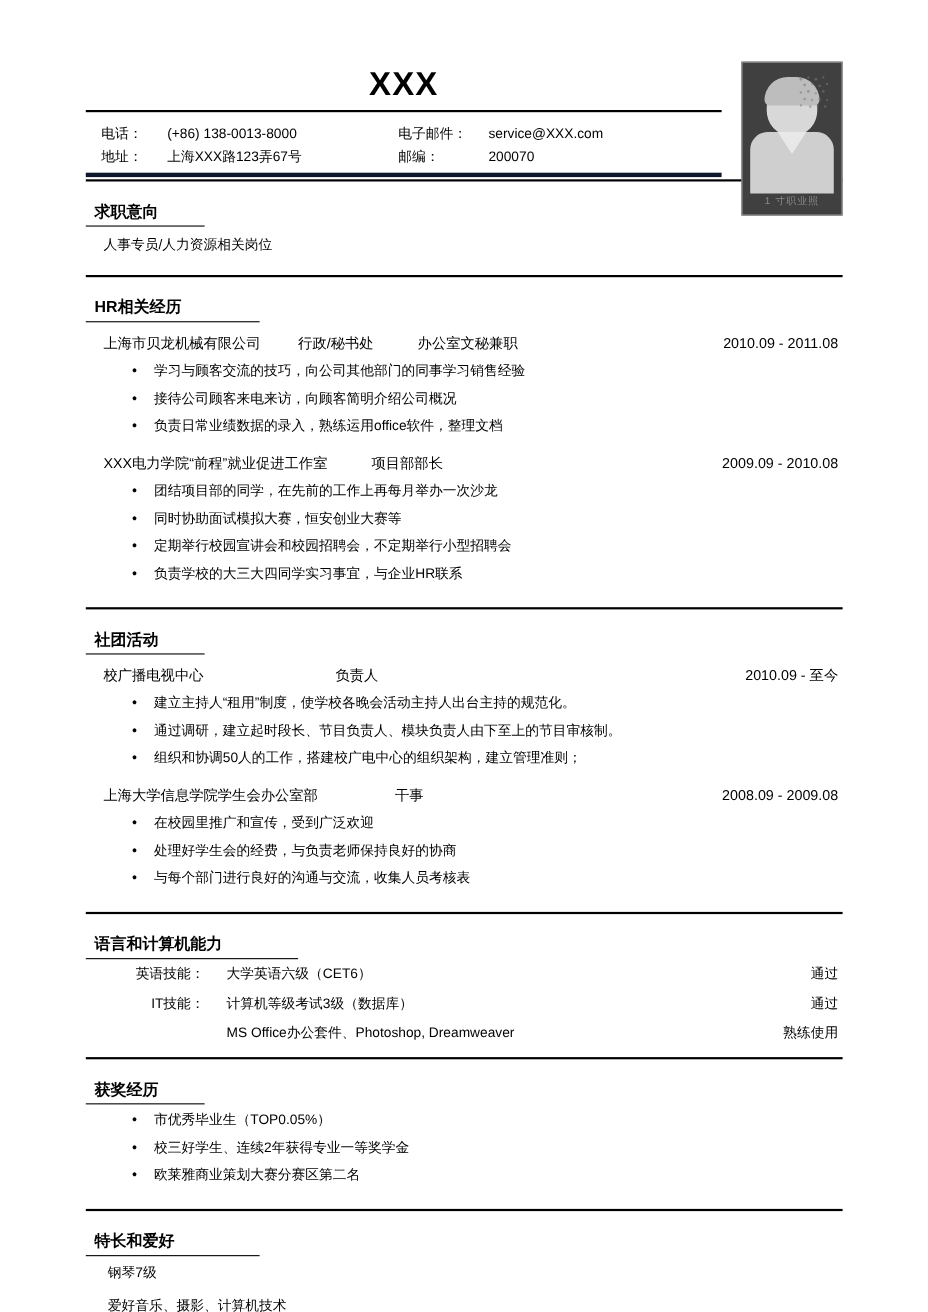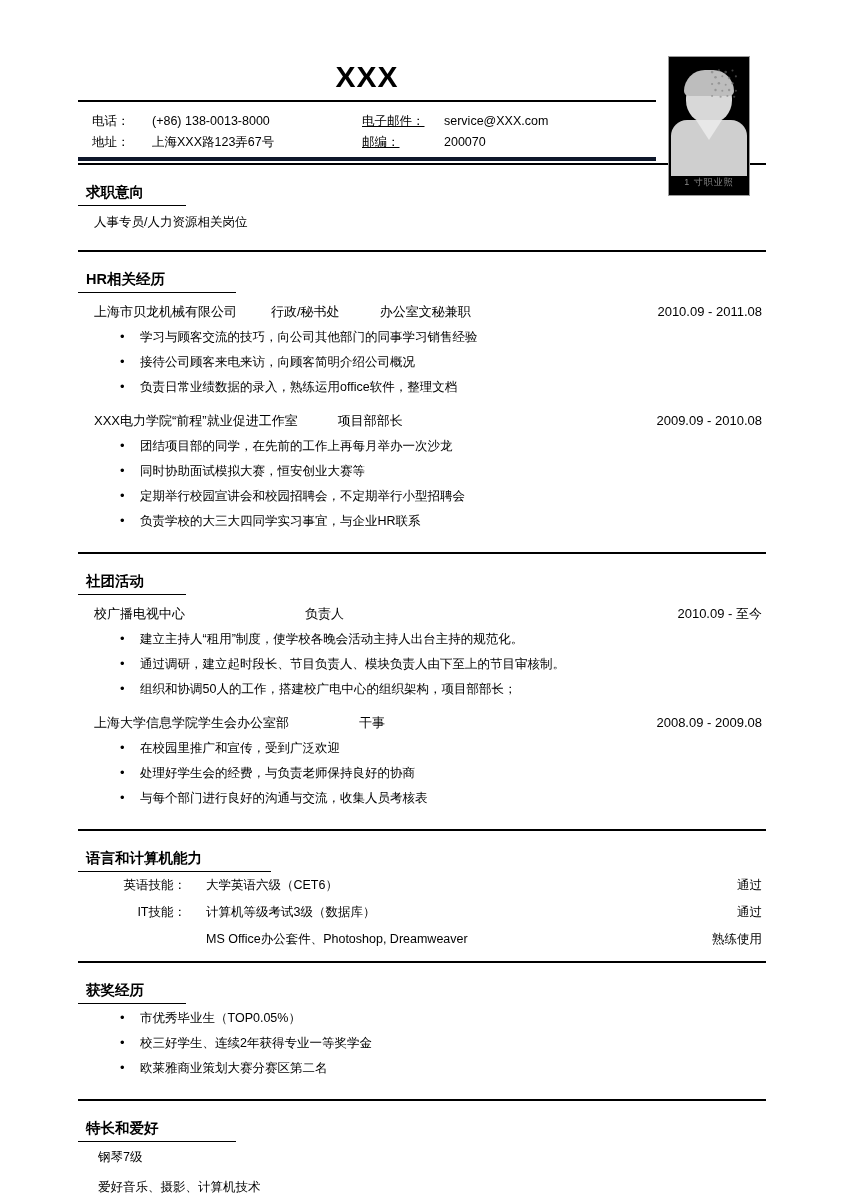--- a/index.html
+++ b/index.html
@@ -54,34 +54,33 @@
   .c-label {
     width: 74px;
     padding-left: 14px;
     box-sizing: border-box;
   }
   .c-value {
     width: 210px;
   }
   .c-label2 {
     width: 82px;
-    text-decoration: underline;
   }
   .c-value2 {
     flex: 1;
   }
 
   .photo {
     position: absolute;
-    right: 16px;
+    right: 0;
     top: 16px;
-    width: 82px;
+    width: 92px;
     height: 140px;
     border: 1px solid #9b9b9b;
-    background: #000000;
+    background: #404040;
     box-sizing: border-box;
     overflow: hidden;
   }
   .photo-caption {
     position: absolute;
     bottom: 6px;
     width: 100%;
     text-align: center;
     font-size: 9px;
     color: #8a8a8a;
@@ -341,21 +340,21 @@
     </div>
 
     <div class="job-head">
       <span class="job-org">校广播电视中心</span>
       <span style="margin-left:120px">负责人</span>
       <span class="job-date">2010.09 -  至今</span>
     </div>
     <ul class="bullets">
       <li>建立主持人“租用”制度，使学校各晚会活动主持人出台主持的规范化。</li>
       <li>通过调研，建立起时段长、节目负责人、模块负责人由下至上的节目审核制。</li>
-      <li>组织和协调50人的工作，搭建校广电中心的组织架构，项目部部长；</li>
+      <li>组织和协调50人的工作，搭建校广电中心的组织架构，建立管理准则；</li>
     </ul>
 
     <div class="job-head">
       <span class="job-org">上海大学信息学院学生会办公室部</span>
       <span style="margin-left:70px">干事</span>
       <span class="job-date">2008.09 - 2009.08</span>
     </div>
     <ul class="bullets">
       <li>在校园里推广和宣传，受到广泛欢迎</li>
       <li>处理好学生会的经费，与负责老师保持良好的协商</li>

